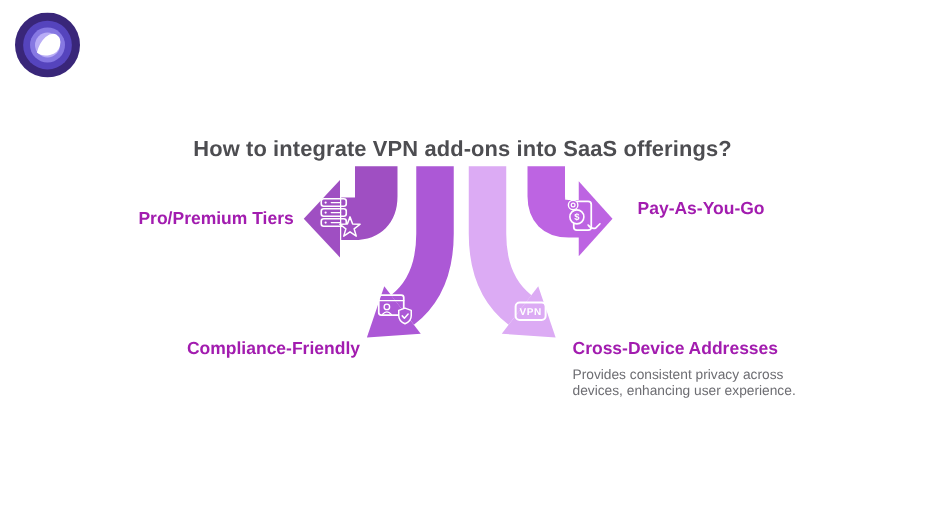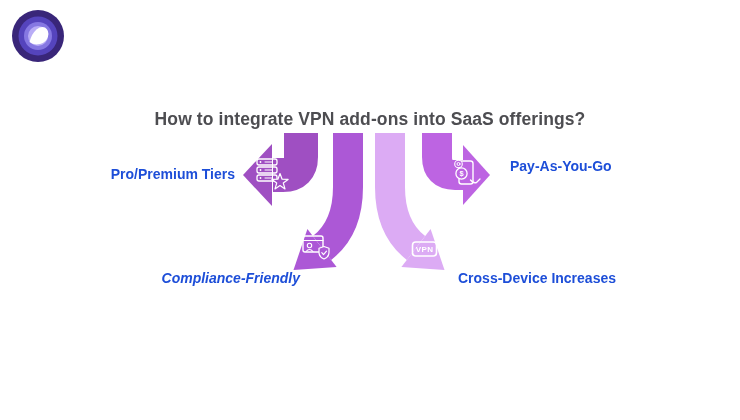--- a/index.html
+++ b/index.html
@@ -9,26 +9,26 @@
     font-family:"Liberation Sans", sans-serif;
   }
   .page-title{
     position:absolute;top:89px;left:0;width:740px;
     text-align:center;font-size:17.5px;font-weight:bold;
     color:#4d4d51;letter-spacing:.1px;margin-top:20px;
   }
   .logo{position:absolute;left:12px;top:10px;width:52px;height:52px;}
   .center-graphic{position:absolute;left:240px;top:125px;}
   .section{position:absolute;}
-  .section .heading{font-size:14px;font-weight:bold;color:#1d4ed8;margin:0 0 8px 0;}
+  .section .heading{font-size:14px;font-weight:bold;color:#a21caf;margin:0 0 8px 0;}
   .section .body{font-size:11px;color:#6d6d72;margin:0;line-height:1.2;}
   .align-right{text-align:right;}
   #sec-pro{left:47px;top:166px;width:188px;}
   #sec-pay{left:510px;top:158px;width:165px;}
-  #sec-compliance{left:100px;top:270px;width:200px;font-style:italic;}
+  #sec-compliance{left:88px;top:270px;width:200px;}
   #sec-cross{left:458px;top:270px;width:196px;}
 </style>
 </head>
 <body>
 
 <svg class="logo" viewBox="0 0 52 52" aria-hidden="true">
   <circle cx="26" cy="26" r="26" fill="#392679"></circle>
   <circle cx="26" cy="26" r="19.5" fill="#5544bd"></circle>
   <circle cx="26" cy="26" r="14" fill="#8678e2"></circle>
   <circle cx="26" cy="26" r="10" fill="#b9adf6"></circle>
@@ -100,14 +100,15 @@
 
 <div class="section" id="sec-pay">
   <h3 class="heading">Pay-As-You-Go</h3>
 </div>
 
 <div class="section align-right" id="sec-compliance">
   <h3 class="heading">Compliance-Friendly</h3>
 </div>
 
 <div class="section" id="sec-cross">
-  <h3 class="heading">Cross-Device Increases</h3>
+  <h3 class="heading">Cross-Device Addresses</h3>
+  <p class="body">Provides consistent privacy across devices, enhancing user experience.</p>
 </div>
 
 </body></html>

